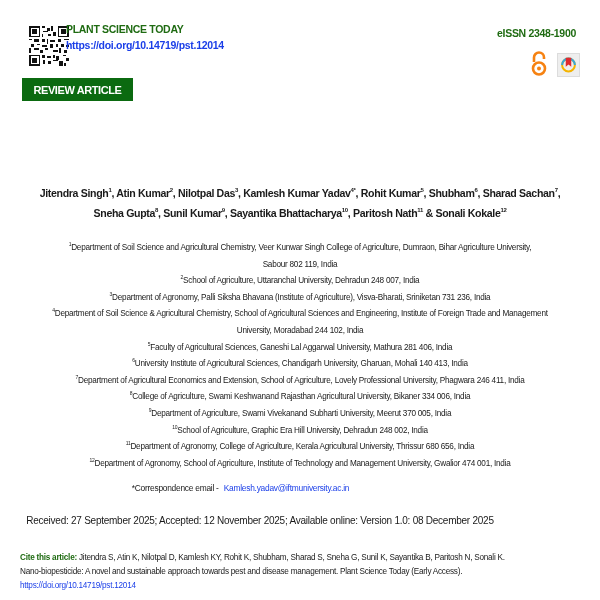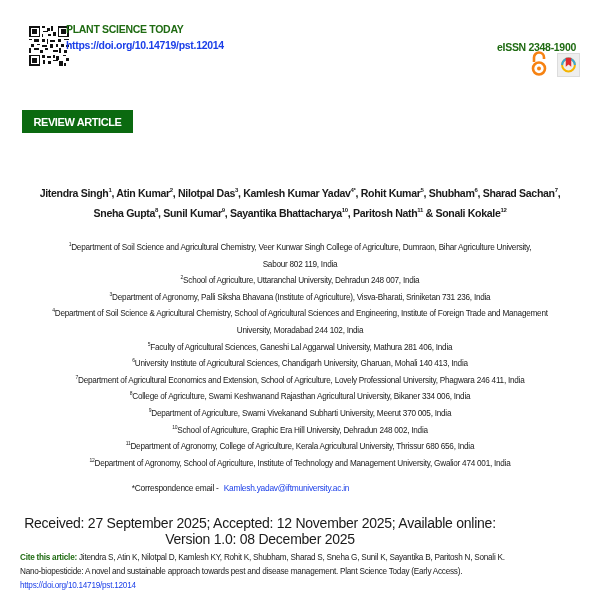--- a/index.html
+++ b/index.html
@@ -7,40 +7,40 @@
     body { position: relative; font-family: "Liberation Sans", sans-serif; color: #1a1a1a; }
 
     .qr { position: absolute; left: 29px; top: 22px; width: 40px; height: 48px; }
     .qr svg { width: 100%; height: 100%; display: block; }
 
     .journal-block { position: absolute; left: 66px; top: 21px; font-size: 10.5px; font-weight: bold; line-height: 16px; letter-spacing: -0.3px; }
     .journal-name { color: #1f6b12; }
     .journal-vol { color: #1f6b12; }
     .journal-doi { color: #1a3ee8; text-decoration: none; }
 
-    .eissn { position: absolute; right: 24px; top: 41px; font-size: 10.5px; font-weight: bold; color: #1f6b12; letter-spacing: -0.3px; }
+    .eissn { position: absolute; right: 24px; top: 27px; font-size: 10.5px; font-weight: bold; color: #1f6b12; letter-spacing: -0.3px; }
 
     .oa-icon { position: absolute; left: 530px; top: 51px; width: 18px; height: 26px; }
     .crossmark-icon { position: absolute; left: 557px; top: 53px; width: 23px; height: 24px; background: #eeeeee; border: 1px solid #dcdcdc; }
 
-    .badge { position: absolute; left: 22px; top: 78px; width: 111px; height: 23px; background: #0b6a10; color: #ffffff; font-size: 11px; font-weight: bold; display: flex; align-items: center; justify-content: center; letter-spacing: -0.4px; margin-top: 32px; }
+    .badge { position: absolute; left: 22px; top: 78px; width: 111px; height: 23px; background: #0b6a10; color: #ffffff; font-size: 11px; font-weight: bold; display: flex; align-items: center; justify-content: center; letter-spacing: -0.4px; }
 
     .title { position: absolute; left: 20px; top: 112px; width: 560px; text-align: center; color: #0b6a10; font-weight: bold; font-size: 20px; line-height: 27px; letter-spacing: -0.6px; }
 
     .authors { position: absolute; left: 10px; top: 183px; width: 580px; text-align: center; font-weight: bold; font-size: 10.6px; line-height: 20px; color: #1a1a1a; letter-spacing: -0.35px; }
     .authors sup { font-size: 6px; vertical-align: super; line-height: 0; }
 
     .affils { position: absolute; left: 5px; top: 240px; width: 590px; text-align: center; font-size: 8.2px; line-height: 16.6px; color: #1a1a1a; letter-spacing: -0.25px; }
     .affils sup { font-size: 5px; vertical-align: super; line-height: 0; }
     .affil { display: block; }
 
     .corr { position: absolute; left: 0; top: 483px; width: 481px; text-align: center; font-size: 8.4px; color: #1a1a1a; letter-spacing: -0.25px; }
     .corr a { color: #1a3ee8; text-decoration: none; margin-left: 3px; }
 
-    .dates { position: absolute; left: 0; top: 515px; width: 520px; text-align: center; font-size: 14px; color: #1a1a1a; letter-spacing: -0.25px; }
+    .dates { position: absolute; left: 0; top: 515px; width: 520px; text-align: center; font-size: 10px; color: #1a1a1a; letter-spacing: -0.25px; }
 
     .cite { position: absolute; left: 20px; top: 551px; width: 560px; font-size: 8.2px; line-height: 14px; color: #1a1a1a; letter-spacing: -0.25px; }
     .cite-label { color: #1f6b12; font-weight: bold; }
     .cite a { color: #1a3ee8; text-decoration: none; }
   </style>
 </head>
 <body>
 
 <div class="qr">
   <svg viewBox="0 0 25 25" shape-rendering="crispEdges">

